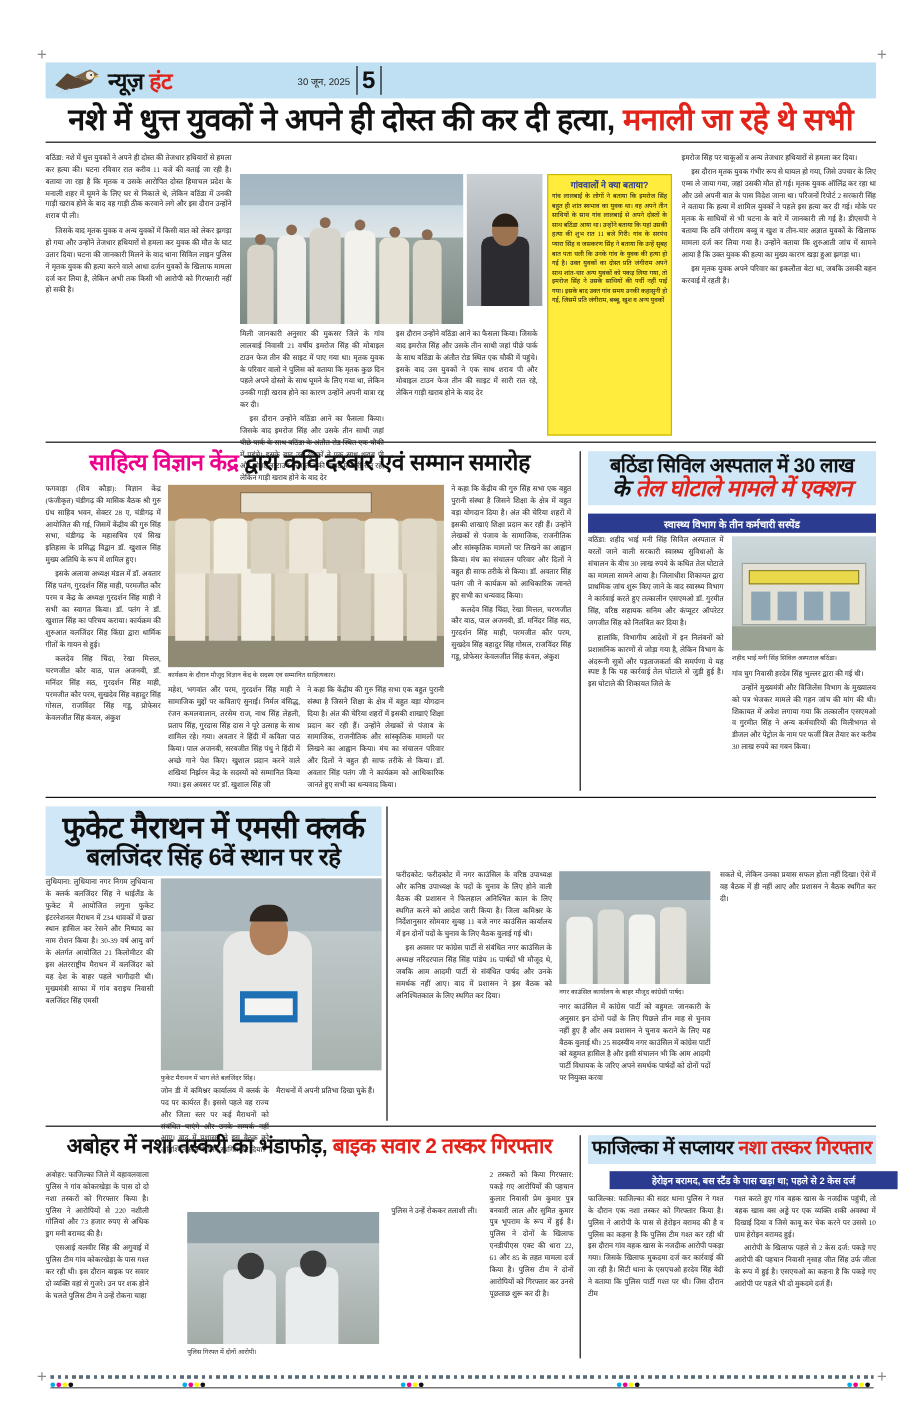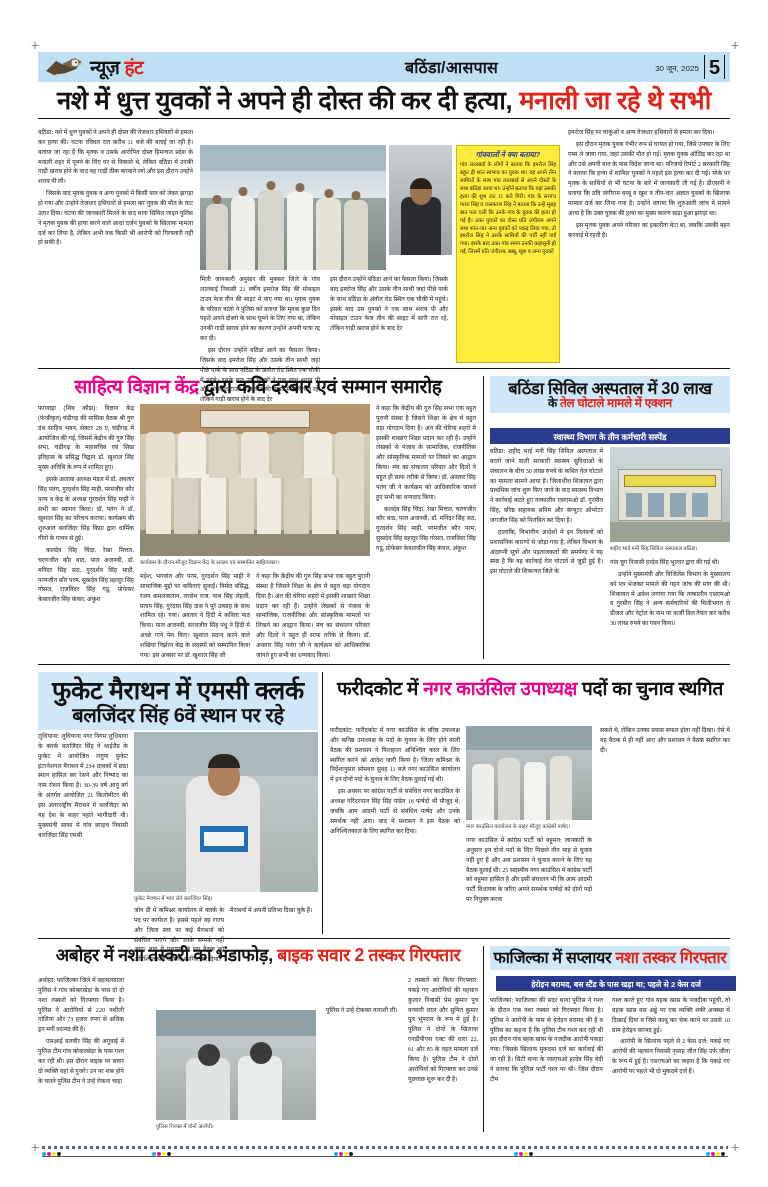--- a/index.html
+++ b/index.html
@@ -56,21 +56,21 @@
   .photo .grnd { position:absolute; left:0; right:0; bottom:0; height:58%;
                  background:linear-gradient(#9aa6a2,#7d8a84); }
   .fig { position:absolute; bottom:0; background:#e9e6df; border-radius:7px 7px 0 0; }
   .fig::before { content:""; position:absolute; top:-9px; left:50%; transform:translateX(-50%);
                  width:9px; height:9px; border-radius:50%; background:#8a6a52; }
   .cap { font-size:5.4px; font-family:"Liberation Sans",sans-serif; color:#333; padding-top:1px;}
 
   
   .callout { background:#ffec3d; border:1px solid #c9b800; }
   .callout-title { color:#2b3b8f; font-family:"Liberation Sans",sans-serif; font-weight:bold;
-                   text-align:center;font-style:italic; }
+                   text-align:center; }
   .callout .col-text { color:#111; }
 
   .rule { background:#111; }
 
   
   .colorbar { position:absolute; left:42px; top:1152px; width:686px; height:8px; }
   .colorbar .line { position:absolute; left:0; right:0; top:3.5px; height:1px; background:#555; }
   .dotgrp { position:absolute; top:0; display:flex; gap:1px; }
   .dot { width:4px; height:4px; border-radius:50%; }
   .dashed-top { position:absolute; left:42px; top:1146px; width:686px; height:3px;
@@ -92,23 +92,20 @@
         <svg viewBox="0 0 46 26" width="46" height="26">
           <path d="M4 17 L14 7 L22 11 L30 5 L38 9 L34 15 L24 19 L12 21 Z" fill="#5a4632"></path>
           <path d="M20 10 L33 4 L40 8 L30 14 Z" fill="#7b6448"></path>
           <circle cx="33" cy="9" r="3.4" fill="#efe9e0"></circle>
           <circle cx="34" cy="8.4" r="0.8" fill="#111"></circle>
           <path d="M36.5 9 L41 10 L36.5 11 Z" fill="#e8a72c"></path>
           <path d="M6 19 L2 22 M11 21 L7 24 M16 20 L13 24" stroke="#bcd7e8" stroke-width="1.4"></path>
         </svg>
       </div>
       <span class="mast-name"><span>न्यूज़ </span><span class="red">हंट</span></span>
-    </div>
-    <div class="mast-center">
-      <span class="mast-edition">बठिंडा/आसपास</span>
     </div>
     <div class="mast-right">
       <span class="mast-date">30 जून, 2025</span>
       <span class="mast-pageno">5</span>
     </div>
   </div>
 
   <div style="position:absolute;left:38px;top:86px;width:692px;">
     <div class="hl" style="font-size:25.5px;text-align:center;padding-bottom:3px;">
       <span>नशे में धुत्त युवकों ने अपने ही दोस्त की कर दी हत्या, </span><span class="red">मनाली जा रहे थे सभी</span>
@@ -212,21 +209,21 @@
   </div>
   <div style="position:absolute;left:376px;top:404px;width:100px;height:255px;" class="col-text">
     <p class="first">ने कहा कि केंद्रीय की गुरु सिंह सभा एक बहुत पुरानी संस्था है जिसने शिक्षा के क्षेत्र में बहुत बड़ा योगदान दिया है। अंत की चेरिया शहरों में इसकी शाखाएं शिक्षा प्रदान कर रही हैं। उन्होंने लेखकों से पंजाब के सामाजिक, राजनीतिक और सांस्कृतिक मामलों पर लिखने का आह्वान किया। मंच का संचालन परिवार और दिलों ने बहुत ही साफ तरीके से किया। डॉ. अवतार सिंह पतंग जी ने कार्यक्रम को आधिकारिक जानते हुए सभी का धन्यवाद किया।</p>
     <p>कलदेव सिंह चिंदा, रेखा मित्तल, चरणजीत कौर बाठ, पाल अजनबी, डॉ. मनिंदर सिंह सठ, गुरदर्शन सिंह माही, परमजीत कौर परम, सुखदेव सिंह बहादुर सिंह गोसल, राजविंदर सिंह गडू, प्रोफेसर केवलजीत सिंह कंवल, अंकुश</p>
   </div>
 
   <div class="rule" style="position:absolute;left:483px;top:376px;width:1.2px;height:283px;"></div>
 
   <div style="position:absolute;left:490px;top:376px;width:240px;background:#cfe7f7;padding:3px 2px 2px;">
     <div class="hl" style="font-size:16.5px;text-align:center;">बठिंडा सिविल अस्पताल में 30 लाख</div>
-    <div class="hl" style="font-size:12px;text-align:center;">
+    <div class="hl" style="font-size:19px;text-align:center;font-style:italic;">
       <span>के </span><span class="red">तेल घोटाले मामले में एक्शन</span>
     </div>
   </div>
   <div class="subbar" style="position:absolute;left:490px;top:428px;width:240px;font-size:8.4px;padding:2.5px 0;">स्वास्थ्य विभाग के तीन कर्मचारी सस्पेंड</div>
 
   <div style="position:absolute;left:490px;top:447px;width:113px;height:210px;" class="col-text">
     <p class="first">बठिंडा: शहीद भाई मनी सिंह सिविल अस्पताल में बरतों जाने वाली सरकारी स्वास्थ्य सुविधाओं के संचालन के बीच 30 लाख रुपये के कथित तेल घोटाले का मामला सामने आया है। जिलाधीश शिकायत द्वारा प्राथमिक जांच शुरू किए जाने के बाद स्वास्थ्य विभाग ने कार्रवाई करते हुए तत्कालीन एसएमओ डॉ. गुरमीत सिंह, वरिष्ठ सहायक सनिम और कंप्यूटर ऑपरेटर जगजीत सिंह को निलंबित कर दिया है।</p>
     <p>हालांकि, विभागीय आदेशों में इन निलंबनों को प्रशासनिक कारणों से जोड़ा गया है, लेकिन विभाग के अंदरूनी सूत्रों और पड़ताजकर्ता की समर्पणा ये यह स्पष्ट है कि यह कार्रवाई तेल घोटाले से जुड़ी हुई है। इस घोटाले की शिकायत जिले के</p>
   </div>
 
@@ -271,25 +268,20 @@
 
   <div style="position:absolute;left:134px;top:906px;width:90px;height:30px;" class="col-text">
     <p class="first">जोन डी में कमिश्नर कार्यालय में क्लर्क के पद पर कार्यरत हैं। इससे पहले वह राज्य और जिला स्तर पर कई मैराथनों को संबंधित पाएंगे और उनके सम्पर्क नहीं आए। बाद में प्रशासन ने इस बैठक को अनिश्चितकाल के लिए स्थगित कर दिया।</p>
   </div>
   <div style="position:absolute;left:230px;top:906px;width:88px;height:30px;" class="col-text">
     <p class="first">मैराथनों में अपनी प्रतिभा दिखा चुके हैं।</p>
   </div>
 
   <div class="rule" style="position:absolute;left:322px;top:672px;width:1.2px;height:262px;"></div>
 
-  <div style="position:absolute;left:330px;top:678px;width:400px;">
-    <div class="hl" style="font-size:19px;text-align:center;">
-      <span>फरीदकोट में </span><span class="pink">नगर काउंसिल उपाध्यक्ष</span><span> पदों का चुनाव स्थगित</span>
-    </div>
-  </div>
 
   <div style="position:absolute;left:330px;top:726px;width:130px;height:206px;" class="col-text">
     <p class="first">फरीदकोट: फरीदकोट में नगर काउंसिल के वरिष्ठ उपाध्यक्ष और कनिष्ठ उपाध्यक्ष के पदों के चुनाव के लिए होने वाली बैठक की प्रशासन ने फिलहाल अनिश्चित काल के लिए स्थगित करने को आदेश जारी किया है। जिला कमिश्नर के निर्देशानुसार सोमवार सुबह 11 बजे नगर काउंसिल कार्यालय में इन दोनों पदों के चुनाव के लिए बैठक बुलाई गई थी।</p>
     <p>इस अवसर पर कांग्रेस पार्टी से संबंधित नगर काउंसिल के अध्यक्ष नरिंदरपाल सिंह सिंह पांडेय 16 पार्षदों भी मौजूद थे, जबकि आम आदमी पार्टी से संबंधित पार्षद और उनके समर्थक नहीं आए। बाद में प्रशासन ने इस बैठक को अनिश्चितकाल के लिए स्थगित कर दिया।</p>
   </div>
 
   <div class="photo" style="position:absolute;left:466px;top:726px;width:126px;height:94px;">
     <div style="position:absolute;inset:0;background:linear-gradient(#c4ccd0,#9fa8a4);"></div>
     <div style="position:absolute;left:6px;bottom:0;width:22px;height:56px;background:#efefec;border-radius:6px 6px 0 0;"></div>
     <div style="position:absolute;left:32px;bottom:0;width:22px;height:62px;background:#dcdcd6;border-radius:6px 6px 0 0;"></div>
@@ -337,21 +329,21 @@
     <p class="first">2 तस्करों को किया गिरफ्तार: पकड़े गए आरोपियों की पहचान कुलार निवासी प्रेम कुमार पुत्र बनवारी लाल और सुमित कुमार पुत्र भूपराम के रूप में हुई है। पुलिस ने दोनों के खिलाफ एनडीपीएस एक्ट की धारा 22, 61 और 85 के तहत मामला दर्ज किया है। पुलिस टीम ने दोनों आरोपियों को गिरफ्तार कर उनसे पूछताछ शुरू कर दी है।</p>
   </div>
 
   <div class="rule" style="position:absolute;left:483px;top:946px;width:1.2px;height:186px;"></div>
 
   <div style="position:absolute;left:490px;top:946px;width:240px;background:#cfe7f7;padding:3px 2px;">
     <div class="hl" style="font-size:16px;text-align:center;">
       <span>फाजिल्का में सप्लायर </span><span class="red">नशा तस्कर गिरफ्तार</span>
     </div>
   </div>
-  <div class="subbar" style="position:absolute;left:496px;top:976px;width:240px;font-size:7.8px;padding:2.5px 0;">हेरोइन बरामद, बस स्टैंड के पास खड़ा था; पहले से 2 केस दर्ज</div>
+  <div class="subbar" style="position:absolute;left:508px;top:976px;width:240px;font-size:7.8px;padding:2.5px 0;">हेरोइन बरामद, बस स्टैंड के पास खड़ा था; पहले से 2 केस दर्ज</div>
 
   <div style="position:absolute;left:490px;top:996px;width:113px;height:136px;" class="col-text">
     <p class="first">फाजिल्का: फाजिल्का की सदर थाना पुलिस ने गश्त के दौरान एक नशा तस्कर को गिरफ्तार किया है। पुलिस ने आरोपी के पास से हेरोइन बरामद की है व पुलिस का कहना है कि पुलिस टीम गश्त कर रही थी इस दौरान गांव बहक खास के नजदीक आरोपी पकड़ा गया। जिसके खिलाफ मुकदमा दर्ज कर कार्रवाई की जा रही है। सिटी थाना के एसएचओ हरदेव सिंह बेदी ने बताया कि पुलिस पार्टी गश्त पर थी। जिस दौरान टीम</p>
   </div>
   <div style="position:absolute;left:612px;top:996px;width:118px;height:136px;" class="col-text">
     <p class="first">गश्त करते हुए गांव बहक खास के नजदीक पहुंची, तो बहक खास बस अड्डे पर एक व्यक्ति शकी अवस्था में दिखाई दिया व जिसे काबू कर चेक करने पर उससे 10 ग्राम हेरोइन बरामद हुई।</p>
     <p>आरोपी के खिलाफ पहले से 2 केस दर्ज: पकड़े गए आरोपी की पहचान निवासी नृसाह जीत सिंह उर्फ जीता के रूप में हुई है। एसएचओ का कहना है कि पकड़े गए आरोपी पर पहले भी दो मुकदमे दर्ज हैं।</p>
   </div>
 
   <div class="dashed-top"></div>

